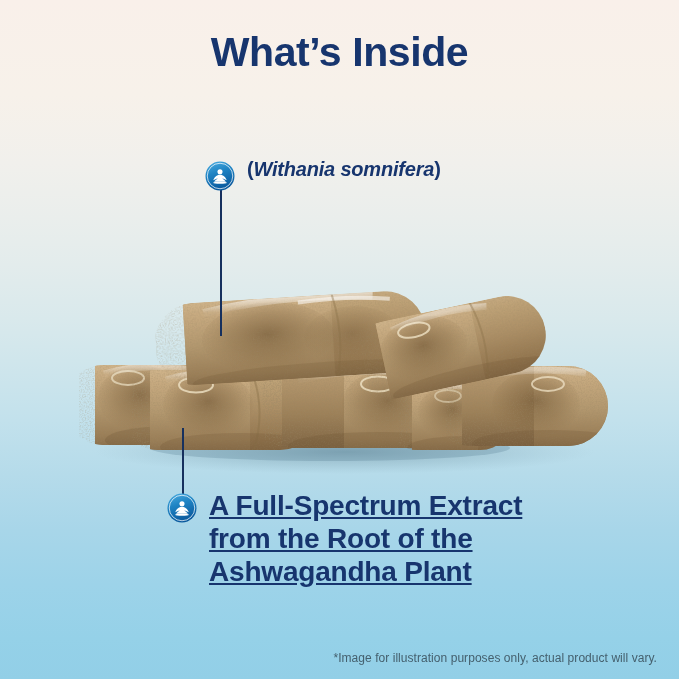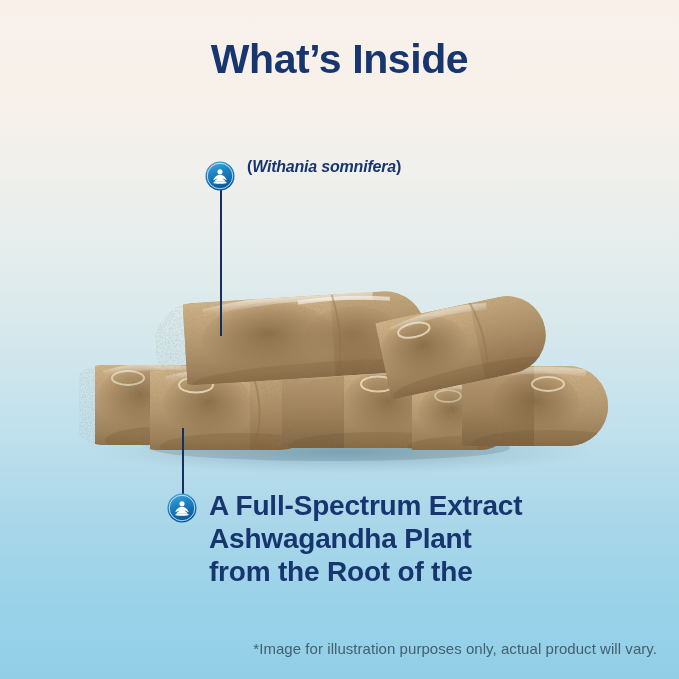--- a/index.html
+++ b/index.html
@@ -32,21 +32,21 @@
         #b5dbea 70%,
         #a8d6e9 78%,
         #9dd3e9 86%,
         #95d1e8 94%,
         #92cfe7 100%);
   }
 
   
   .page-title {
     position: absolute;
-    top: 37px;
+    top: 30px;
     left: 0;
     width: 679px;
     text-align: center;
     font-size: 41px;
     font-weight: bold;
     letter-spacing: -0.4px;
     color: #17356e;
     line-height: 1.12;
   }
 
@@ -86,36 +86,37 @@
   #callout-top {
     left: 205px;
     top: 158px;
   }
   #callout-top .callout-text {
     margin-left: 12px;
     font-size: 28px;
     white-space: nowrap;
   }
   .latin-name {
-    font-size: 16px;
+    font-size: 20px;
     font-style: italic;
   }
   .paren {
     font-style: normal;
   }
 
   
   #callout-bottom {
     left: 167px;
     top: 490px;
   }
   #callout-bottom .callout-text {
     margin-left: 12px;
     font-size: 28px;
     white-space: nowrap;
+    text-decoration: underline;
   }
 
   
   .leader-line {
     position: absolute;
     width: 2px;
     background: #16305e;
   }
   #leader-top {
     left: 220px;
@@ -132,22 +133,22 @@
   .badge-icon {
     display: block;
     width: 30px;
     height: 30px;
   }
 
   
   .disclaimer {
     position: absolute;
     right: 22px;
-    bottom: 22px;
-    font-size: 15px;
+    bottom: 14px;
+    font-size: 12px;
     color: #45606e;
     letter-spacing: 0.05px;
     text-align: right;
   }
 </style>
 </head>
 <body>
 
 <div class="infographic">
 
@@ -338,21 +339,21 @@
           </defs>
           <circle cx="30" cy="30" r="29" fill="url(#badgeG2)"></circle>
           <circle cx="30" cy="30" r="25.5" fill="none" stroke="#ffffff" stroke-width="1.6" opacity="0.9"></circle>
           <circle cx="30" cy="21.5" r="5.1" fill="#ffffff"></circle>
           <path d="M30 27.5 c-6.6 0-11.8 5.1-13.4 11.2 c3.4-2.6 6.6-3.6 9.3-3.2 c-3.6 1.5-6.2 3.6-7.8 6.1 h23.8 c-1.6-2.5-4.2-4.6-7.8-6.1 c2.7-0.4 5.9 0.6 9.3 3.2 C41.8 32.6 36.6 27.5 30 27.5 z" fill="#ffffff"></path>
           <ellipse cx="30" cy="43.6" rx="13.6" ry="2.1" fill="#ffffff"></ellipse>
         </svg>
       </div>
       <div class="callout-text">
         <div>A Full-Spectrum Extract</div>
+        <div>from the Root of the</div>
         <div>Ashwagandha Plant</div>
-        <div>from the Root of the</div>
       </div>
     </div>
   </div>
 
   <div class="disclaimer">*Image for illustration purposes only, actual product will vary.</div>
 
 </div>
 
 </body></html>

